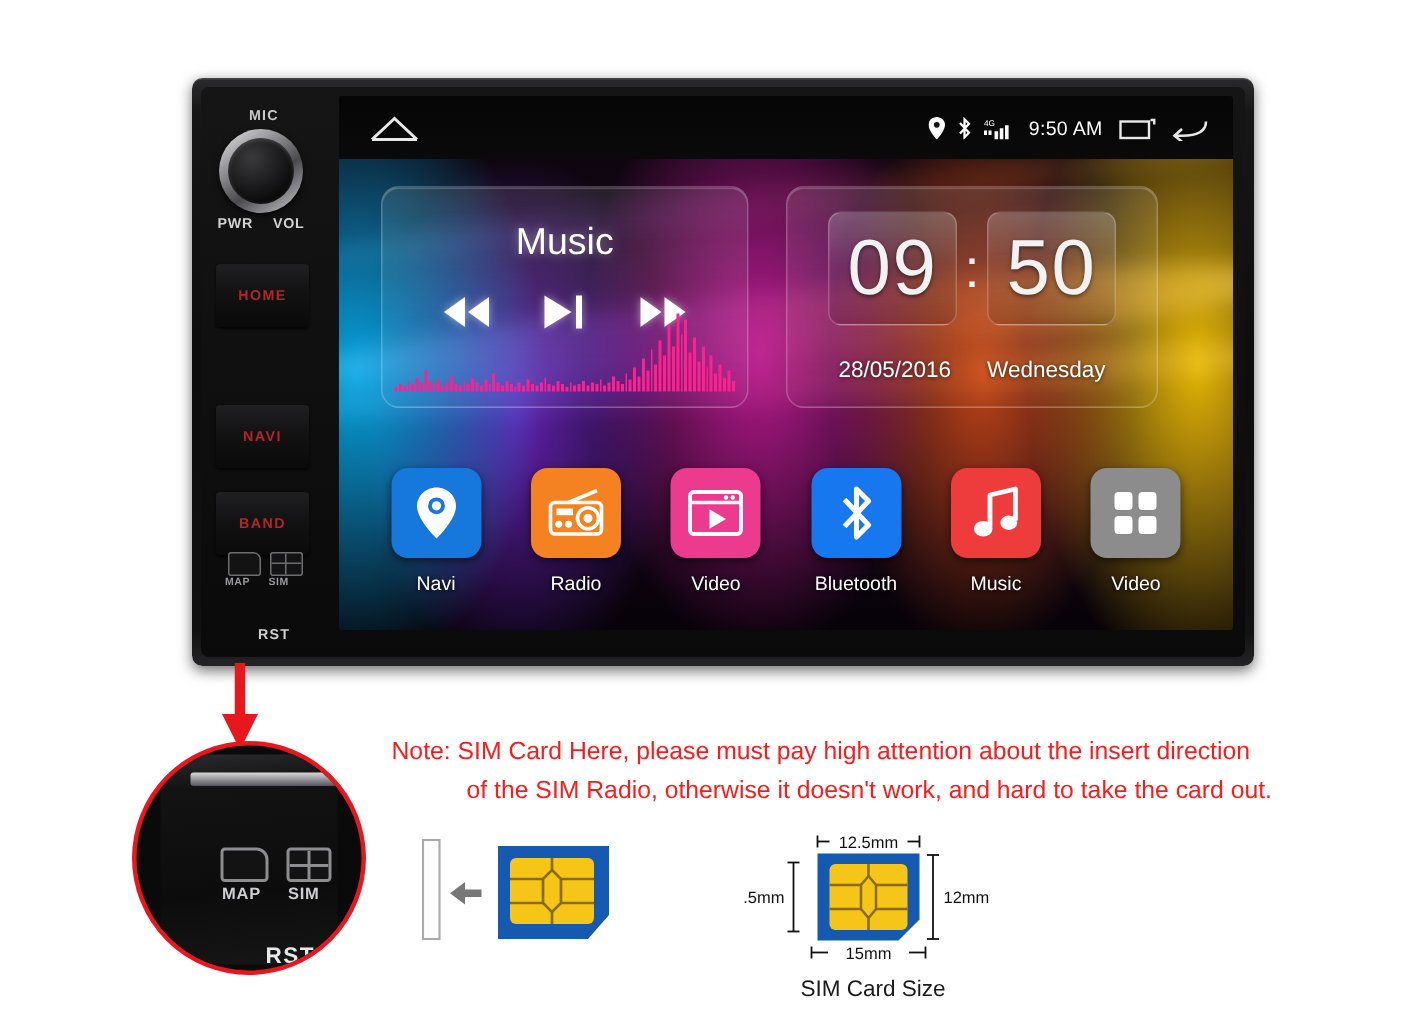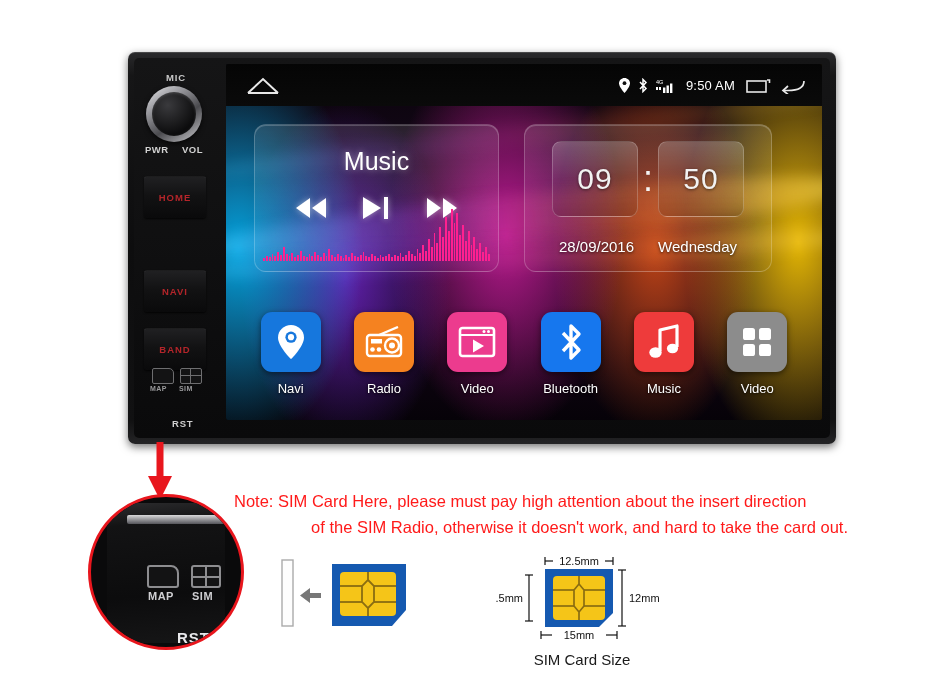--- a/index.html
+++ b/index.html
@@ -135,21 +135,21 @@
   #clock-widget { left:298px; top:60px; width:248px; height:148px; }
   #flip-clock {
     position:absolute; top:14px; left:0; right:0; height:80px;
     display:flex; align-items:center; justify-content:center; gap:5px;
   }
   .flip-tile {
     width:86px; height:76px; border-radius:9px;
     background:linear-gradient(180deg, rgba(255,255,255,.22), rgba(255,255,255,.05) 48%, rgba(0,0,0,.14));
     border:1px solid rgba(255,255,255,.22);
     display:flex; align-items:center; justify-content:center;
-    color:#f2f2f2; font-size:30px; font-weight:300; letter-spacing:1px;
+    color:#f2f2f2; font-size:52px; font-weight:300; letter-spacing:1px;
     text-shadow:0 1px 3px rgba(0,0,0,.5);
   }
   #clock-colon { color:#f4f4f4; font-size:36px; font-weight:300; }
   #clock-sub {
     position:absolute; bottom:16px; left:0; right:0;
     display:flex; justify-content:center; gap:24px;
     color:#fff; font-size:15px; text-shadow:0 1px 3px rgba(0,0,0,.7);
   }
 
   
@@ -199,21 +199,21 @@
   #zc-rst {
     position:absolute; left:70px; top:126px; font-size:15px; color:#e9e9ec;
     font-weight:bold; letter-spacing:1px;
   }
 
   
   #note-block {
     position:absolute; left:234px; top:488px; width:614px;
     color:#ff1a1a; font-size:16.5px; line-height:26px; text-align:right;
   }
-  #note-line-1 { text-align:left; }
+  #note-line-1 { text-align:left;margin-left:27px; }
 
   
   #insert-diagram { position:absolute; left:276px; top:552px; width:170px; height:116px; }
   #insert-caption, #size-caption {
     position:absolute; bottom:0; width:100%; text-align:center;
     font-size:15px; color:#1a1a1a;
   }
   #size-diagram { position:absolute; left:496px; top:548px; width:172px; height:120px; }
 </style>
 </head>
@@ -387,21 +387,21 @@
           </div>
       </div>
 
       <div class="widget" id="clock-widget">
         <div id="flip-clock">
           <div class="flip-tile">09</div>
           <div id="clock-colon">:</div>
           <div class="flip-tile">50</div>
         </div>
         <div id="clock-sub">
-          <span>28/09/2016</span>
+          <span>28/05/2016</span>
           <span>Wednesday</span>
         </div>
       </div>
 
       <div id="app-dock">
 
         <div class="app-item">
           <div class="app-tile" id="tile-navi" style="background: rgb(22, 119, 221);">
             <svg width="30" height="36" viewBox="0 0 30 36">
               <path d="M15 1C7.8 1 2 6.6 2 13.4 2 22.5 15 35 15 35S28 22.5 28 13.4C28 6.6 22.2 1 15 1z" fill="#fff"></path>

